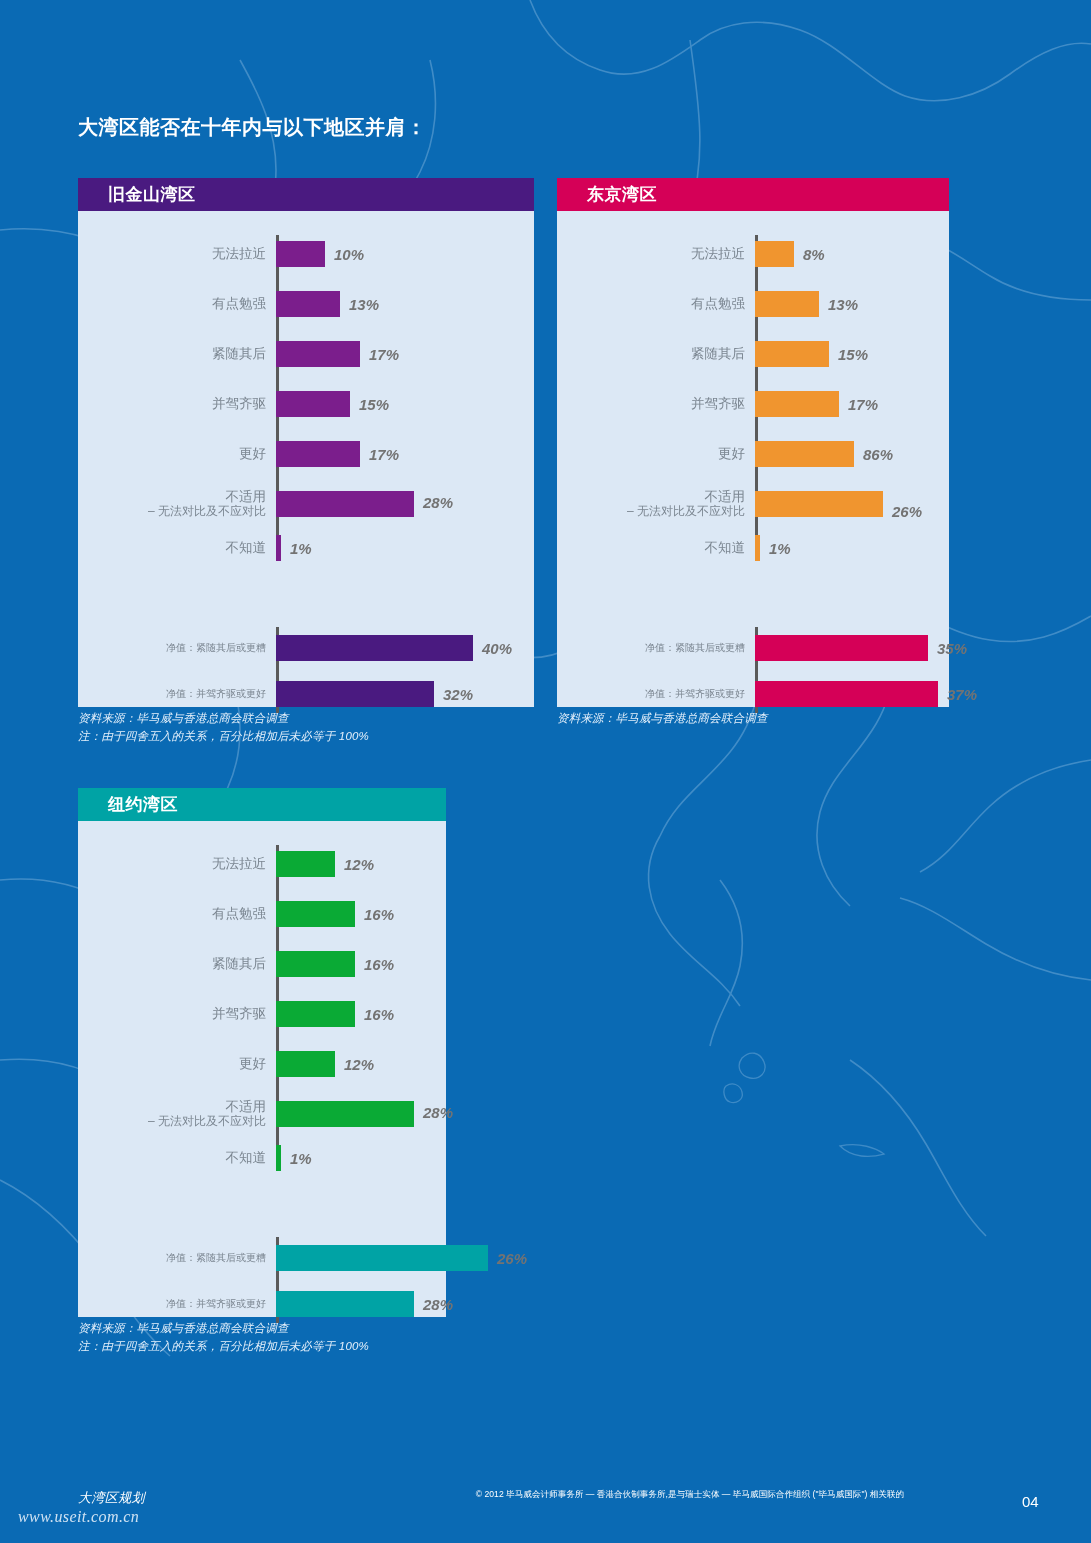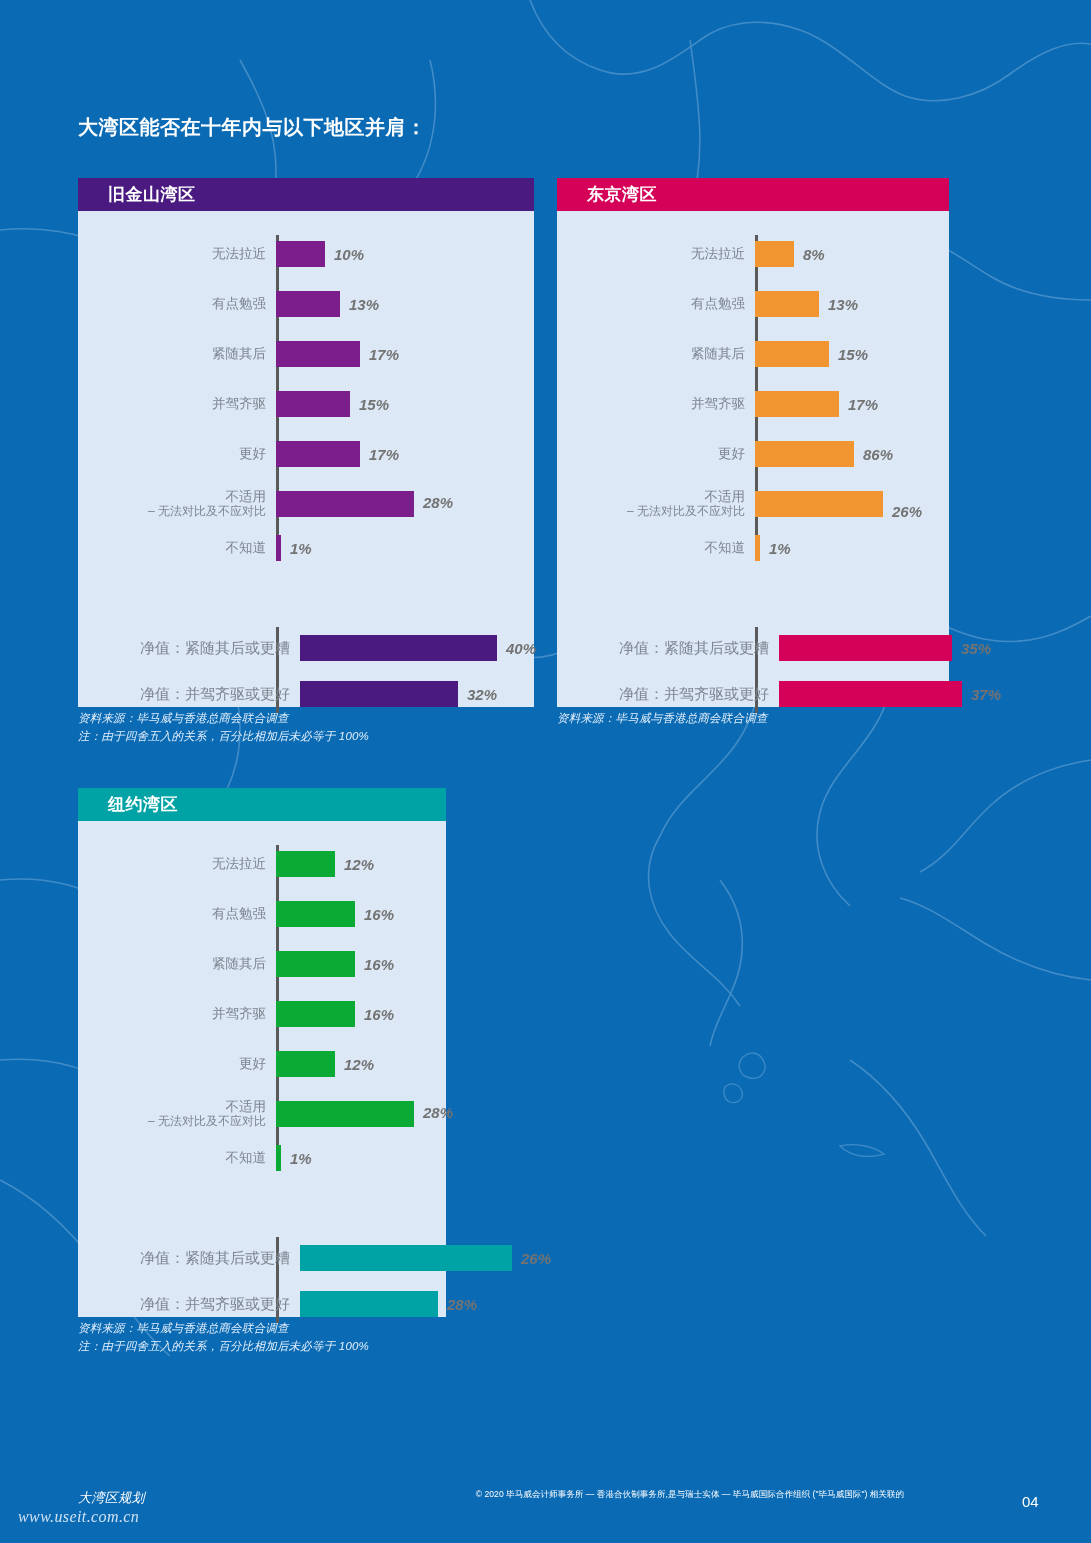--- a/index.html
+++ b/index.html
@@ -35,21 +35,21 @@
   .row { position:absolute; left:0; height:30px; display:flex; align-items:center; }
   .row .cat {
     width:198px; text-align:right; padding-right:10px;
     font-size:13.5px; color:#7b8691; line-height:1.15;
   }
   .row .cat .sub { display:block; font-size:12px; color:#7b8691; margin-top:1px; white-space:nowrap;}
   .row .bar { height:26px; }
   .row .val { font-size:15px; font-weight:bold; color:#737373; margin-left:9px; white-space:nowrap;font-style:italic; }
 
   .row.net { height:34px; }
-  .row.net .cat { width:198px; font-size:15px;margin-left:24px; }
+  .row.net .cat { width:198px; font-size:10px; }
   .row.net .bar { height:26px; }
 
   .srcnote {
     position:absolute; font-size:11.5px; line-height:1.55; color:#e4f0fb;
     font-style:italic; letter-spacing:.2px;
   }
 
   
   .footer-brand {
     position:absolute; left:78px; top:1489px;
@@ -303,18 +303,18 @@
       </div>
     </div>
     <div class="srcnote" style="left:0; top:532px; width:456px;">
       <div>资料来源：毕马威与香港总商会联合调查</div>
       <div>注：由于四舍五入的关系，百分比相加后未必等于 100%</div>
     </div>
   </div>
 
   <div class="footer-brand">大湾区规划</div>
   <div class="footer-legal">
-    <div>© 2020 毕马威会计师事务所 — 香港合伙制事务所,是与瑞士实体 — 毕马威国际合作组织 ("毕马威国际") 相关联的</div>
+    <div>© 2012 毕马威会计师事务所 — 香港合伙制事务所,是与瑞士实体 — 毕马威国际合作组织 ("毕马威国际") 相关联的</div>
   </div>
   <div class="footer-page">04</div>
   <div class="watermark">www.useit.com.cn</div>
 
 </div>
 
 </body></html>

